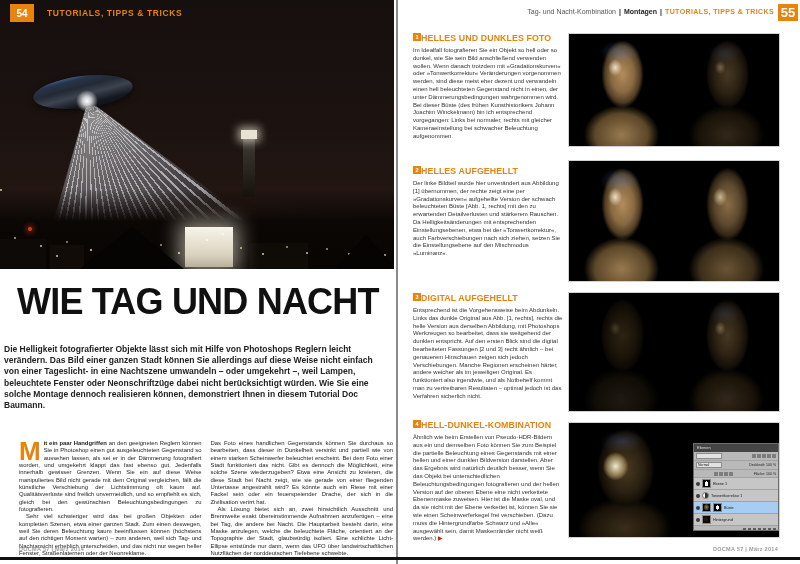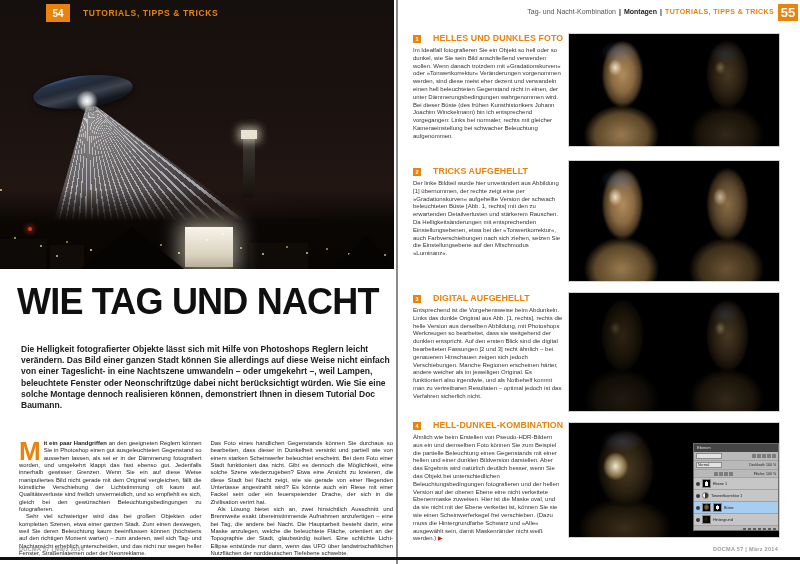--- a/index.html
+++ b/index.html
@@ -59,49 +59,49 @@
       118px 57px 0 0 rgba(255,215,150,.8), 140px 62px 0 0 rgba(255,245,220,.9),
       160px 55px 0 0 rgba(255,205,130,.7), 178px 63px 0 0 rgba(255,240,210,.95),
       240px 58px 0 0 rgba(255,225,170,.8), 262px 64px 0 0 rgba(255,240,215,.85),
       286px 57px 0 0 rgba(255,210,140,.7), 306px 63px 0 0 rgba(255,235,200,.8),
       326px 59px 0 0 rgba(255,210,150,.7), 348px 64px 0 0 rgba(255,240,210,.8),
       368px 60px 0 0 rgba(255,220,160,.7), 384px 65px 0 0 rgba(255,235,195,.8),
       56px 66px 0 0 rgba(255,240,215,.8), 206px 50px 0 0 rgba(255,250,235,.95),
       222px 44px 0 0 rgba(255,250,235,.9), 120px 70px 0 0 rgba(255,225,170,.8);}
 
   
-  .hdr-left{position:absolute;left:10px;top:4px;display:flex;align-items:center;z-index:5;margin-left:36px;}
+  .hdr-left{position:absolute;left:10px;top:4px;display:flex;align-items:center;z-index:5;}
   .pagenum{display:flex;align-items:center;justify-content:center;
     width:24px;height:18px;background:#e8830c;color:#fff;font-weight:bold;font-size:10px;}
   .rubric{margin-left:13px;color:#e8830c;font-weight:bold;font-size:8.5px;letter-spacing:.6px;}
   .hdr-right{position:absolute;top:8px;right:26px;font-size:7px;color:#555;white-space:nowrap;}
   .hdr-right b{color:#222;}
   .hdr-right .sep{margin:0 3px;color:#222;font-weight:bold;}
   .hdr-right .orange{color:#e8830c;font-weight:bold;letter-spacing:.4px;}
   .pagenum-right{position:absolute;top:4px;left:378px;width:20px;height:17px;font-size:13px;}
   .footer{position:absolute;font-size:5.5px;font-weight:bold;color:#9a9a9a;letter-spacing:.3px;}
   .footer-l{left:19px;top:546px;}
   .footer-r{top:546px;right:22px;}
 
   
   .title{position:absolute;left:17px;top:281px;margin:0;font-size:36px;font-weight:800;
     letter-spacing:-.8px;color:#101010;white-space:nowrap;text-align:right;}
-  .intro{position:absolute;left:21px;top:344px;width:372px;margin:0;
+  .intro{position:absolute;left:4px;top:344px;width:372px;margin:0;
     font-size:8.5px;font-weight:bold;line-height:11.2px;color:#222;}
   .cols{position:absolute;left:19px;top:440px;width:374px;display:flex;gap:9px;}
   .col{flex:1;font-size:5.9px;line-height:7.35px;text-align:justify;color:#1d1d1d;}
   .col p{margin:0;}
   .col p.ind{text-indent:7px;}
   .dropcap{float:left;color:#e8830c;font-weight:bold;font-size:26px;line-height:21px;
     padding:1px 3px 0 0;}
 
   
   .section{position:absolute;left:13px;width:150px;}
   .s1{top:33px;} .s2{top:166px;} .s3{top:293px;} .s4{top:420px;}
-  .sec-head{display:flex;align-items:flex-end;gap:12px;}
+  .sec-head{display:flex;align-items:flex-start;gap:0;}
   .numbox{display:flex;align-items:center;justify-content:center;width:8px;height:8px;
     background:#e8830c;color:#fff;font-size:5.5px;font-weight:bold;flex:none;}
   .sec-title{color:#e8830c;font-weight:bold;font-size:8.8px;letter-spacing:.1px;white-space:nowrap;}
   .sec-body{margin:4px 0 0 0;font-size:6px;line-height:7.8px;color:#333;}
   .arrow{color:#cc2a10;font-size:6px;}
 
   
   .fig{position:absolute;left:168px;width:212px;margin:0;background:#000;
     border:1px solid #d2d2d2;display:flex;overflow:hidden;}
   .f1{top:33px;height:114px;} .f2{top:160px;height:122px;}
@@ -219,21 +219,21 @@
       <div class="sec-head">
         <span class="numbox">1</span>
         <span class="sec-title">HELLES UND DUNKLES FOTO</span>
       </div>
       <p class="sec-body">Im Idealfall fotografieren Sie ein Objekt so hell oder so dunkel, wie Sie sein Bild anschließend verwenden wollen. Wenn danach trotzdem mit »Gradationskurven« oder »Tonwertkorrektur« Veränderungen vorgenommen werden, sind diese meist eher dezent und verwandeln einen hell beleuchteten Gegenstand nicht in einen, der unter Dämmerungsbedingungen wahrgenommen wird. Bei dieser Büste (des frühen Kunsthistorikers Johann Joachim Winckelmann) bin ich entsprechend vorgegangen: Links bei normaler, rechts mit gleicher Kameraeinstellung bei schwacher Beleuchtung aufgenommen.</p>
     </div>
 
     <div class="section s2">
       <div class="sec-head">
         <span class="numbox">2</span>
-        <span class="sec-title">TRICKS AUFGEHELLT</span>
+        <span class="sec-title">HELLES AUFGEHELLT</span>
       </div>
       <p class="sec-body">Der linke Bildteil wurde hier unverändert aus Abbildung [1] übernommen, der rechte zeigt eine per »Gradationskurven« aufgehellte Version der schwach beleuchteten Büste [Abb. 1, rechts] mit den zu erwartenden Detailverlusten und stärkerem Rauschen. Da Helligkeitsänderungen mit entsprechenden Einstellungsebenen, etwa bei der »Tonwertkorrektur«, auch Farbverschiebungen nach sich ziehen, setzen Sie die Einstellungsebene auf den Mischmodus »Luminanz«.</p>
     </div>
 
     <div class="section s3">
       <div class="sec-head">
         <span class="numbox">3</span>
         <span class="sec-title">DIGITAL AUFGEHELLT</span>
       </div>
       <p class="sec-body">Entsprechend ist die Vorgehensweise beim Abdunkeln. Links das dunkle Original aus Abb. [1, rechts], rechts die helle Version aus derselben Abbildung, mit Photoshops Werkzeugen so bearbeitet, dass sie weitgehend der dunklen entspricht. Auf den ersten Blick sind die digital bearbeiteten Fassungen [2 und 3] recht ähnlich – bei genauerem Hinschauen zeigen sich jedoch Verschiebungen. Manche Regionen erscheinen härter, andere weicher als im jeweiligen Original. Es funktioniert also irgendwie, und als Notbehelf kommt man zu vertretbaren Resultaten – optimal jedoch ist das Verfahren sicherlich nicht.</p>

